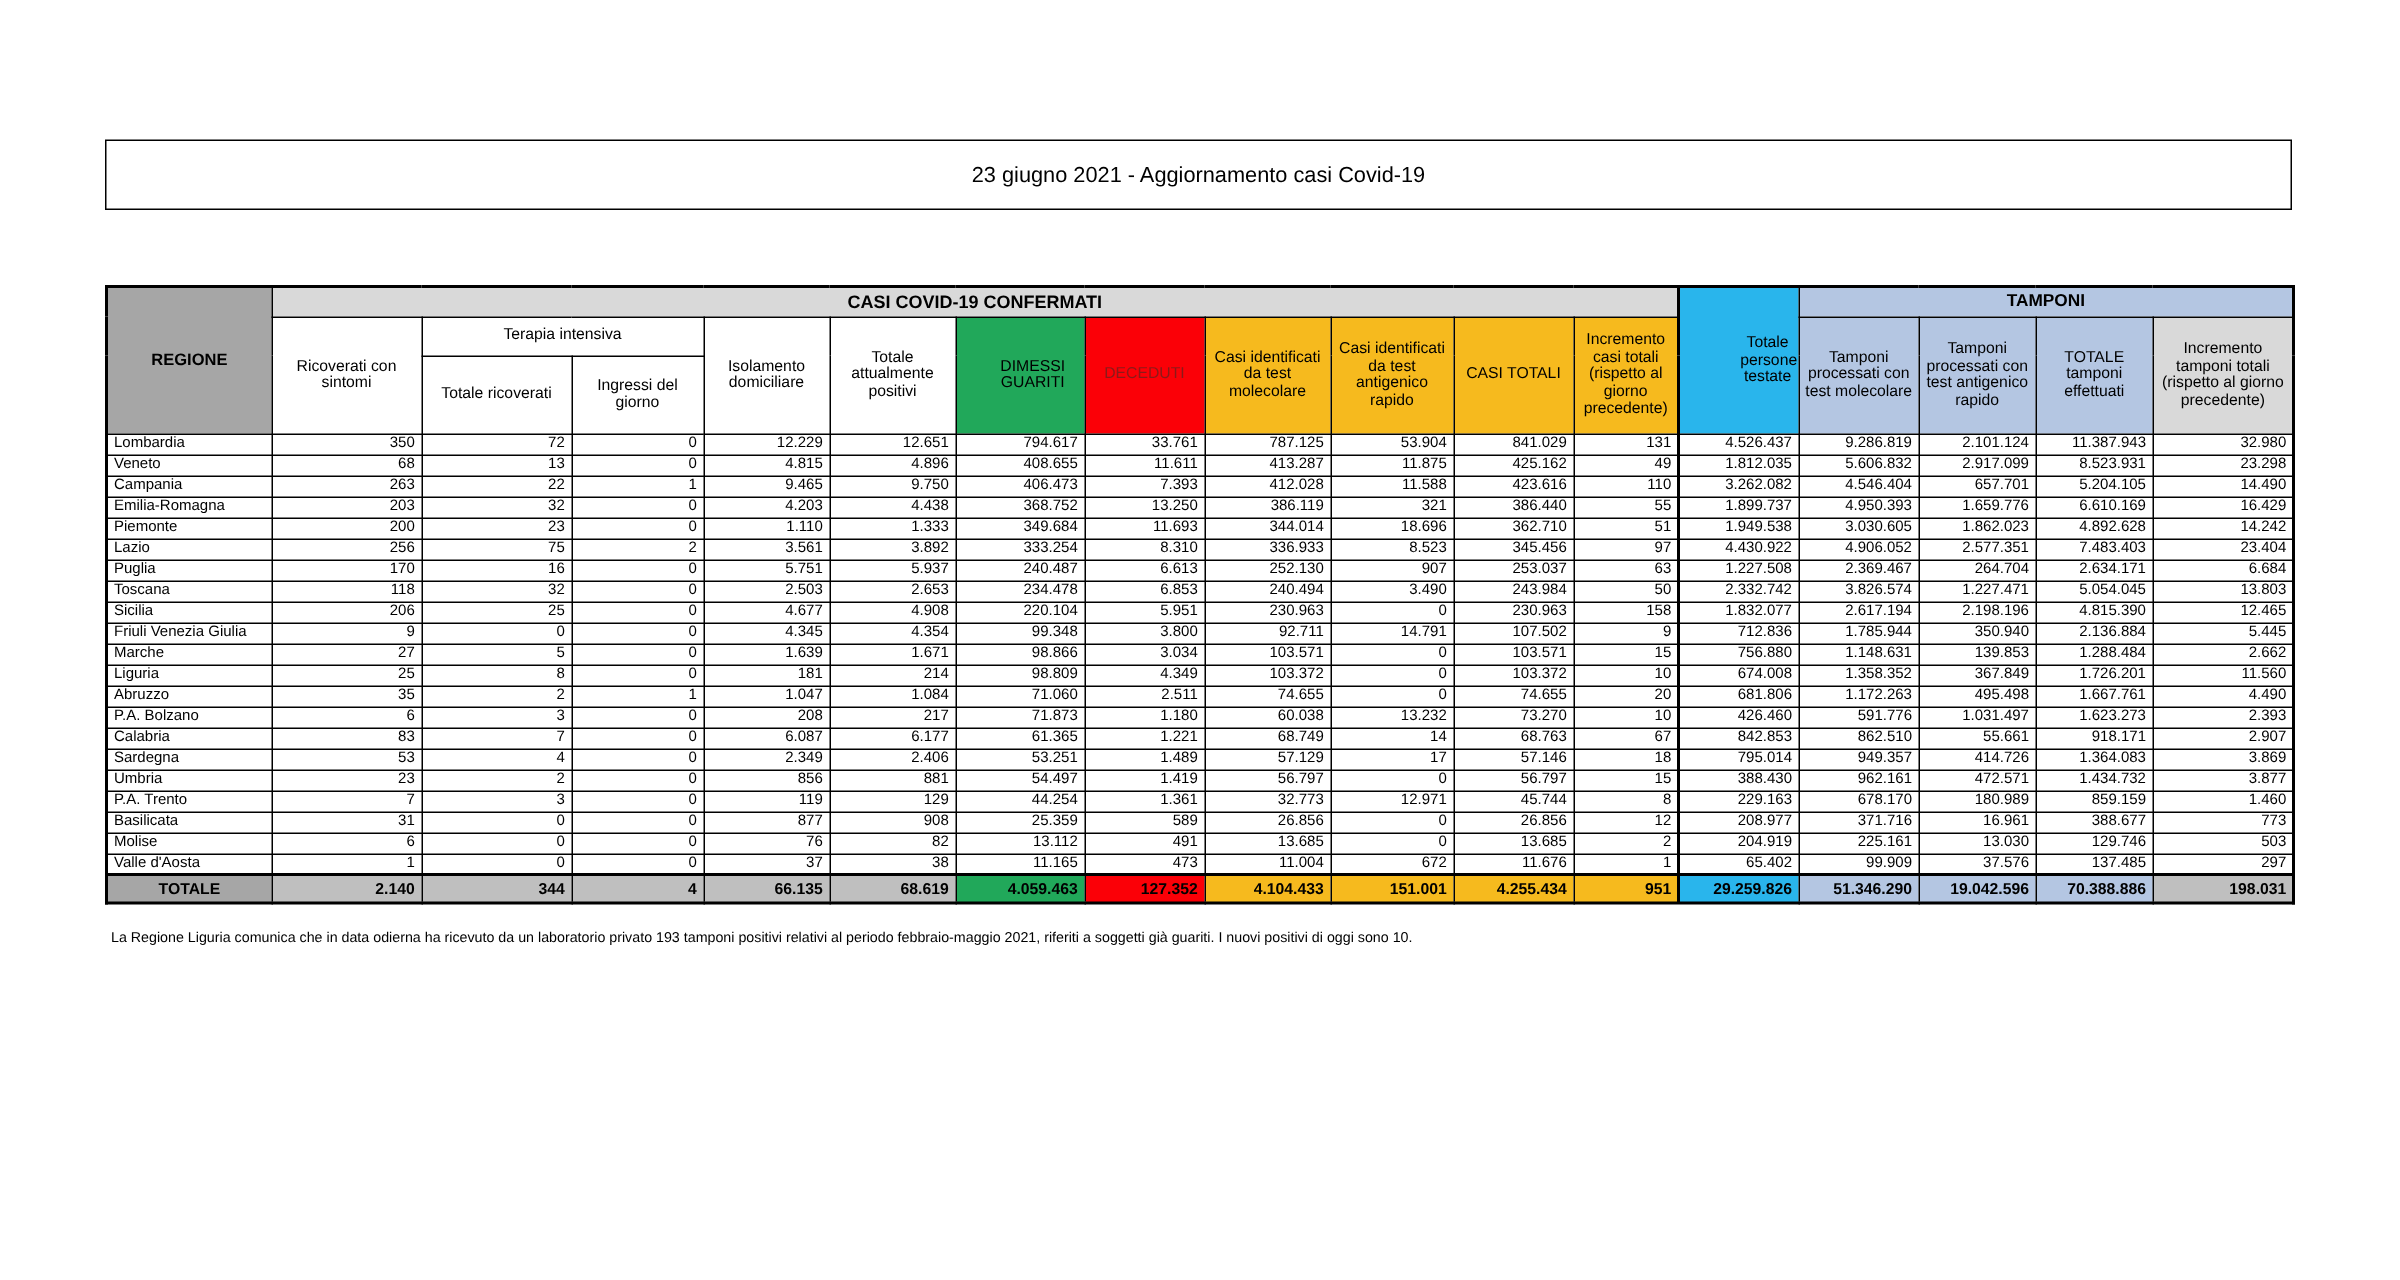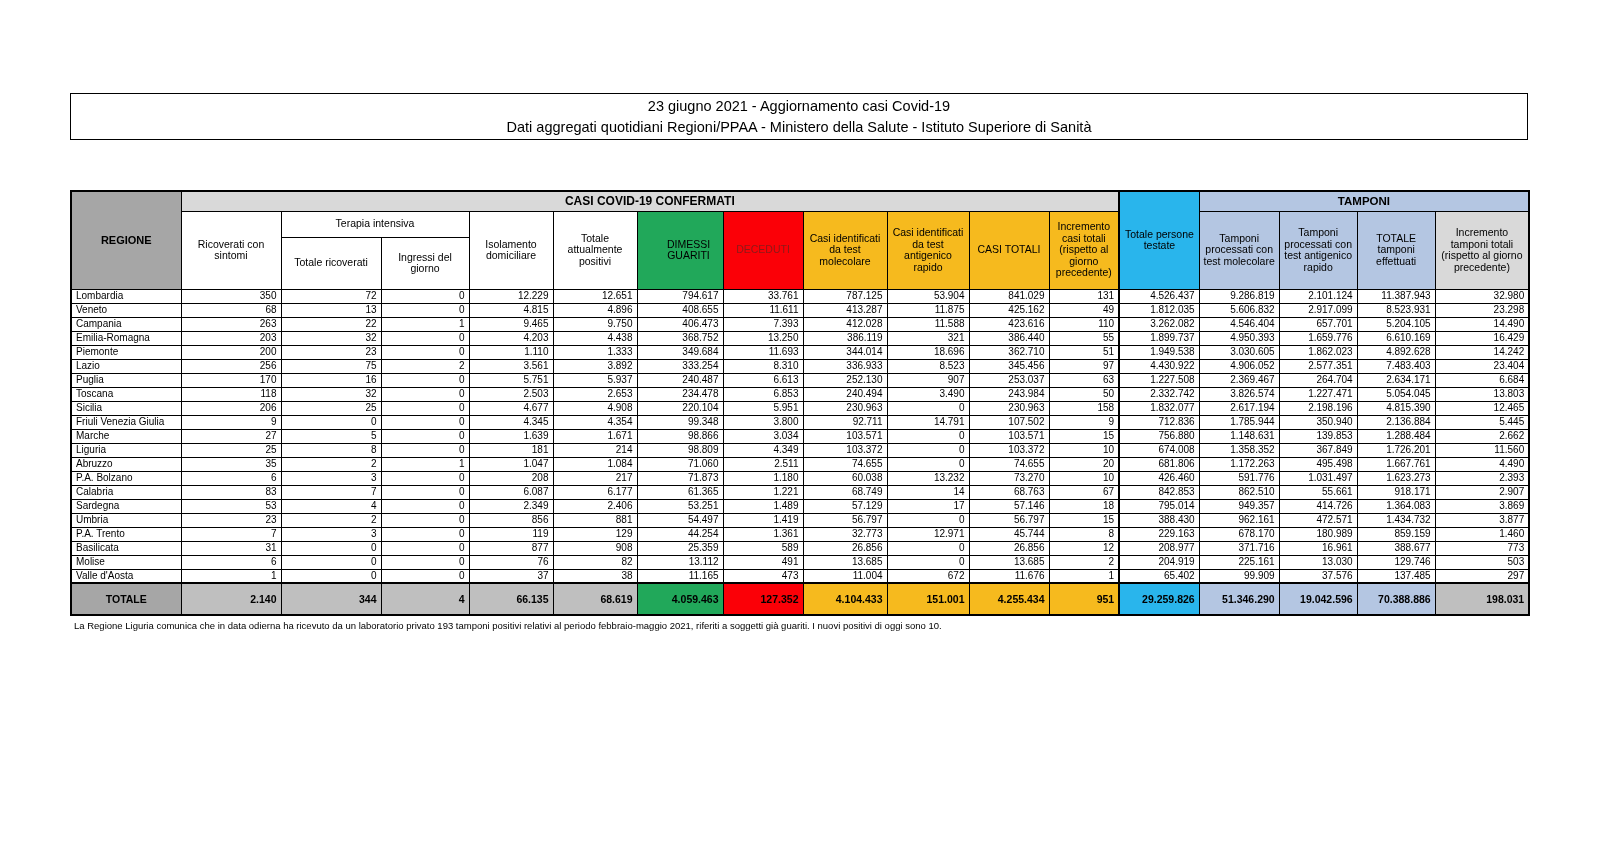--- a/index.html
+++ b/index.html
@@ -27,34 +27,34 @@
   thead th {
     font-weight: normal; font-size: 10.5px; line-height: 11.5px;
     text-align: center; vertical-align: middle; background: #fff; padding: 1px 2px;
   }
   th.band  { background: var(--gray-band); font-weight: bold; font-size: 12px; }
   th.regionehdr { background: var(--gray-dark); font-weight: bold; font-size: 11px; }
   th.tampband { background: var(--light-blue); font-weight: bold; font-size: 11.5px; }
   th.green { background: var(--green); padding-left: 19px; }
   th.red   { background: var(--red); color: var(--dark-red-text); }
   th.yellow{ background: var(--yellow); }
-  th.cyan  { background: var(--cyan); }
+  th.cyan  { background: var(--cyan); padding-left: 40px; }
   th.blue  { background: var(--light-blue); }
   th.grayc { background: var(--gray-band); }
 
   tbody td {
     font-size: 10px; line-height: 12px; height: 14px; background: #fff;
     padding: 0 4px; white-space: nowrap;
   }
   tbody td.region { text-align: left; }
   tbody td.num { text-align: right; }
   .thickL { border-left: 2px solid #000 !important; }
 
   tr.totals td {
-    font-weight: bold; font-size: 10.5px; height: 32px;
+    font-weight: bold; font-size: 10.5px; height: 19px;
     border-top: 2px solid #000; text-align: right; padding: 0 4px; white-space: nowrap;
   }
   tr.totals td.lbl  { background: var(--gray-dark); text-align: center; }
   tr.totals td.g    { background: var(--gray-light); }
   tr.totals td.green{ background: var(--green); }
   tr.totals td.red  { background: var(--red); }
   tr.totals td.yellow{ background: var(--yellow); }
   tr.totals td.cyan { background: var(--cyan); }
   tr.totals td.blue { background: var(--light-blue); }
   tr.totals td.gray { background: var(--gray-light); }
@@ -62,21 +62,20 @@
   
   .notes { position: absolute; left: 74px; top: 620px; width: 1450px; }
   .notes .n-title { font-size: 12px; margin-bottom: 14px; }
   .notes .n-line { font-size: 9.5px; line-height: 11.5px; }
 </style>
 </head>
 <body>
 
 <div class="title-box">
   <div class="t-line">23 giugno 2021 - Aggiornamento casi Covid-19</div>
-  <div class="t-line">Dati aggregati quotidiani Regioni/PPAA - Ministero della Salute - Istituto Superiore di Sanità</div>
 </div>
 
 <div class="tbl-wrap">
   <table>
     <colgroup>
       <col style="width:110px">
         <col style="width:100px">
         <col style="width:100px">
         <col style="width:88px">
       <col style="width:84px">

